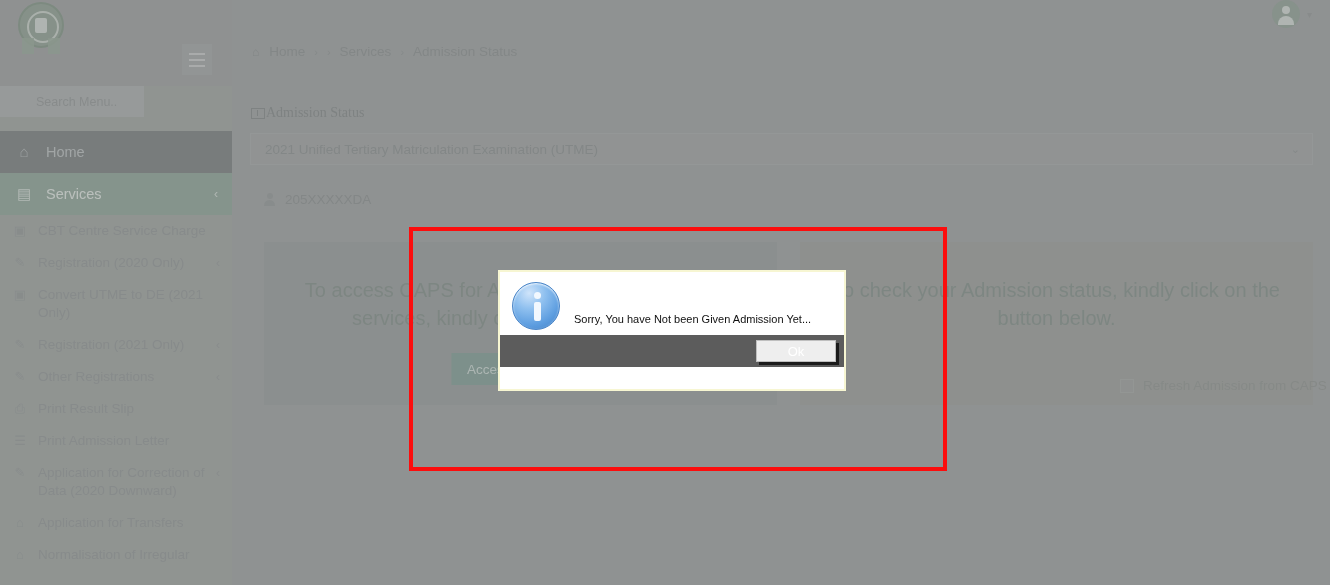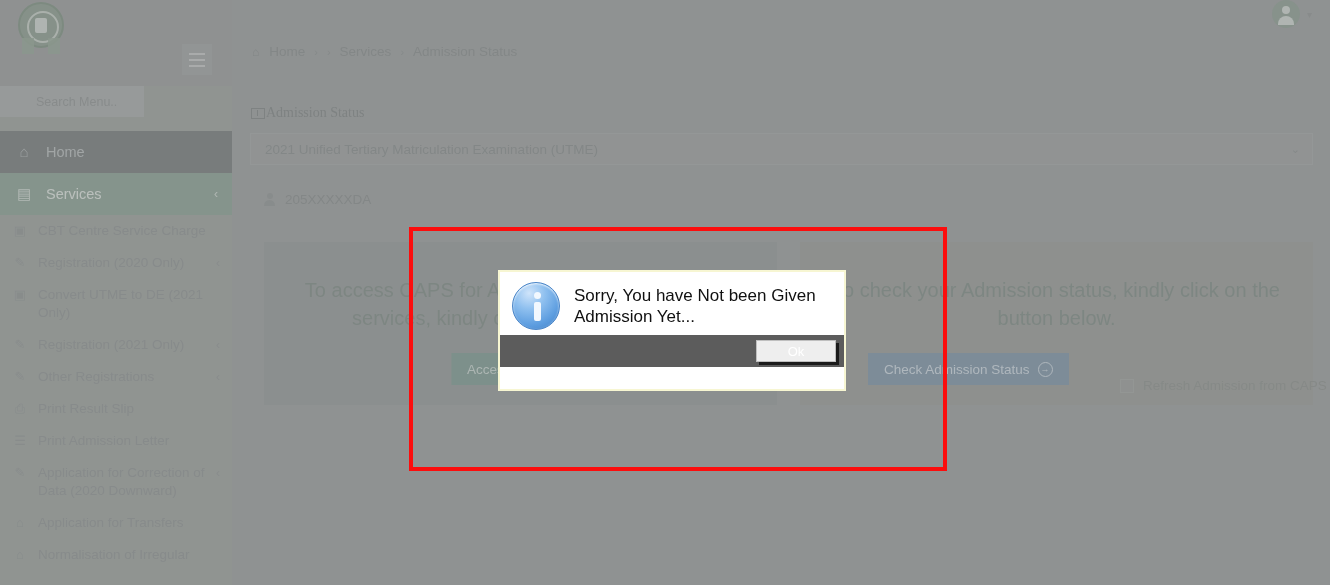--- a/index.html
+++ b/index.html
@@ -418,24 +418,25 @@
   }
   .info-icon::after {
     content: "";
     position: absolute;
     left: 21px; top: 19px;
     width: 7px; height: 19px;
     border-radius: 2px;
     background: #f2f8fe;
   }
   #modal-message {
-    font-size: 17px;
+    font-size: 11px;
     line-height: 21px;
     color: #101010;
     padding-top: 3px;
+    margin-top: 24px;
   }
   #modal-footer {
     height: 32px;
     background: #5c5c5c;
     display: flex;
     align-items: center;
     justify-content: flex-end;
     padding-right: 2px;
   }
   #modal-ok {
@@ -580,24 +581,20 @@
     <div id="card-left">
       <div class="card-text">To access CAPS for Admission and other related services, kindly click the button below.</div>
       <div class="card-btn">
         <span>Access CAPS</span>
         <span class="arrow-circ">→</span>
       </div>
     </div>
 
     <div id="card-right">
       <div class="card-text">To check your Admission status, kindly click on the button below.</div>
-      <div class="card-btn">
-        <span>Check Admission Status</span>
-        <span class="arrow-circ">→</span>
-      </div>
       <div id="refresh-caps">
         <span class="cbx"></span>
         <span>Refresh Admission from CAPS</span>
       </div>
     </div>
   </div>
 
   <div id="veil"></div>
 
   <div id="annot-rect"></div>

